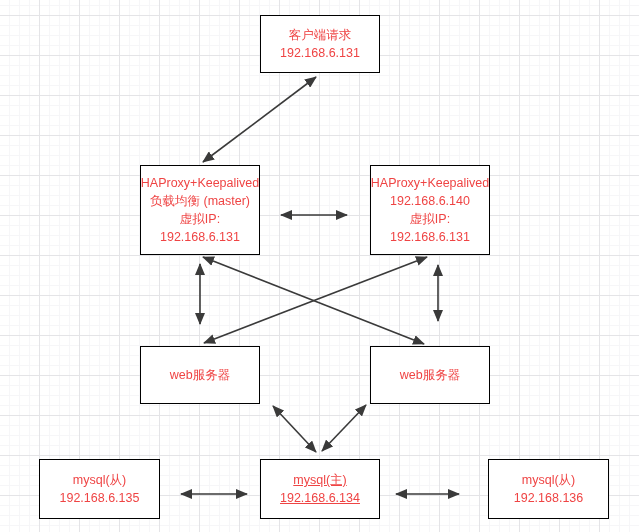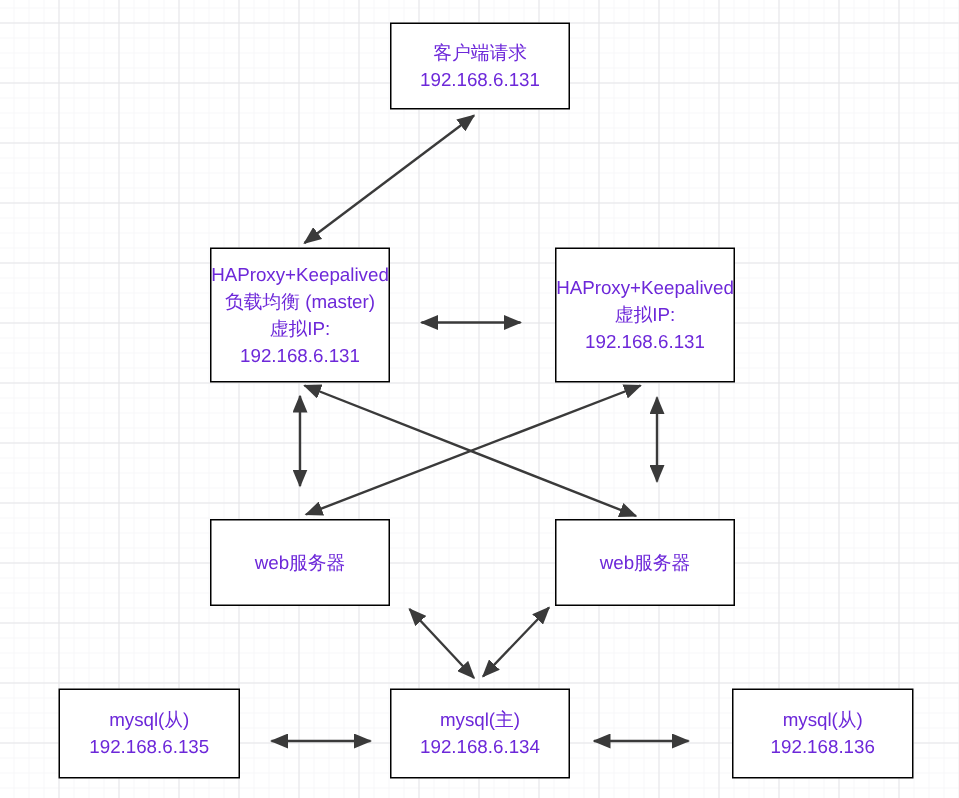--- a/index.html
+++ b/index.html
@@ -30,38 +30,38 @@
     stroke-width: 1.6;
     fill: none;
   }
   .arrow-head { fill: #3a3a3a; }
 
   .node {
     position: absolute;
     box-sizing: border-box;
     border: 1.5px solid #000000;
     background: #ffffff;
-    color: #6d28d9;
+    color: #ef4444;
     display: flex;
     flex-direction: column;
     align-items: center;
     justify-content: center;
     text-align: center;
     font-size: 12.5px;
     line-height: 1.44;
     white-space: nowrap;
   }
 
   .n-client { left: 260px; top: 15px;  width: 120px; height: 58px; }
   .n-hap-m  { left: 140px; top: 165px; width: 120px; height: 90px; }
   .n-hap-b  { left: 370px; top: 165px; width: 120px; height: 90px; }
   .n-web1   { left: 140px; top: 346px; width: 120px; height: 58px; }
   .n-web2   { left: 370px; top: 346px; width: 120px; height: 58px; }
   .n-sql1   { left: 39px;  top: 459px; width: 121px; height: 60px; }
-  .n-sqlm   { left: 260px; top: 459px; width: 120px; height: 60px; }
+  .n-sqlm   { left: 260px; top: 459px; width: 120px; height: 60px; text-decoration: underline; }
   .n-sql2   { left: 488px; top: 459px; width: 121px; height: 60px; }
 </style>
 </head>
 <body>
 
 <div class="canvas">
 
   <svg class="edges-layer" width="639" height="532" viewBox="0 0 639 532" xmlns="http://www.w3.org/2000/svg">
     <defs>
       <marker id="ah" markerUnits="userSpaceOnUse" markerWidth="12" markerHeight="10" refX="11" refY="5" orient="auto">
@@ -91,20 +91,21 @@
 
   <div class="node n-hap-m">
     <div>HAProxy+Keepalived</div>
     <div>负载均衡 (master)</div>
     <div>虚拟IP:</div>
     <div>192.168.6.131</div>
   </div>
 
   <div class="node n-hap-b">
     <div>HAProxy+Keepalived</div>
+    <div>192.168.6.140</div>
     <div>虚拟IP:</div>
     <div>192.168.6.131</div>
   </div>
 
   <div class="node n-web1">
     <div>web服务器</div>
   </div>
 
   <div class="node n-web2">
     <div>web服务器</div>

